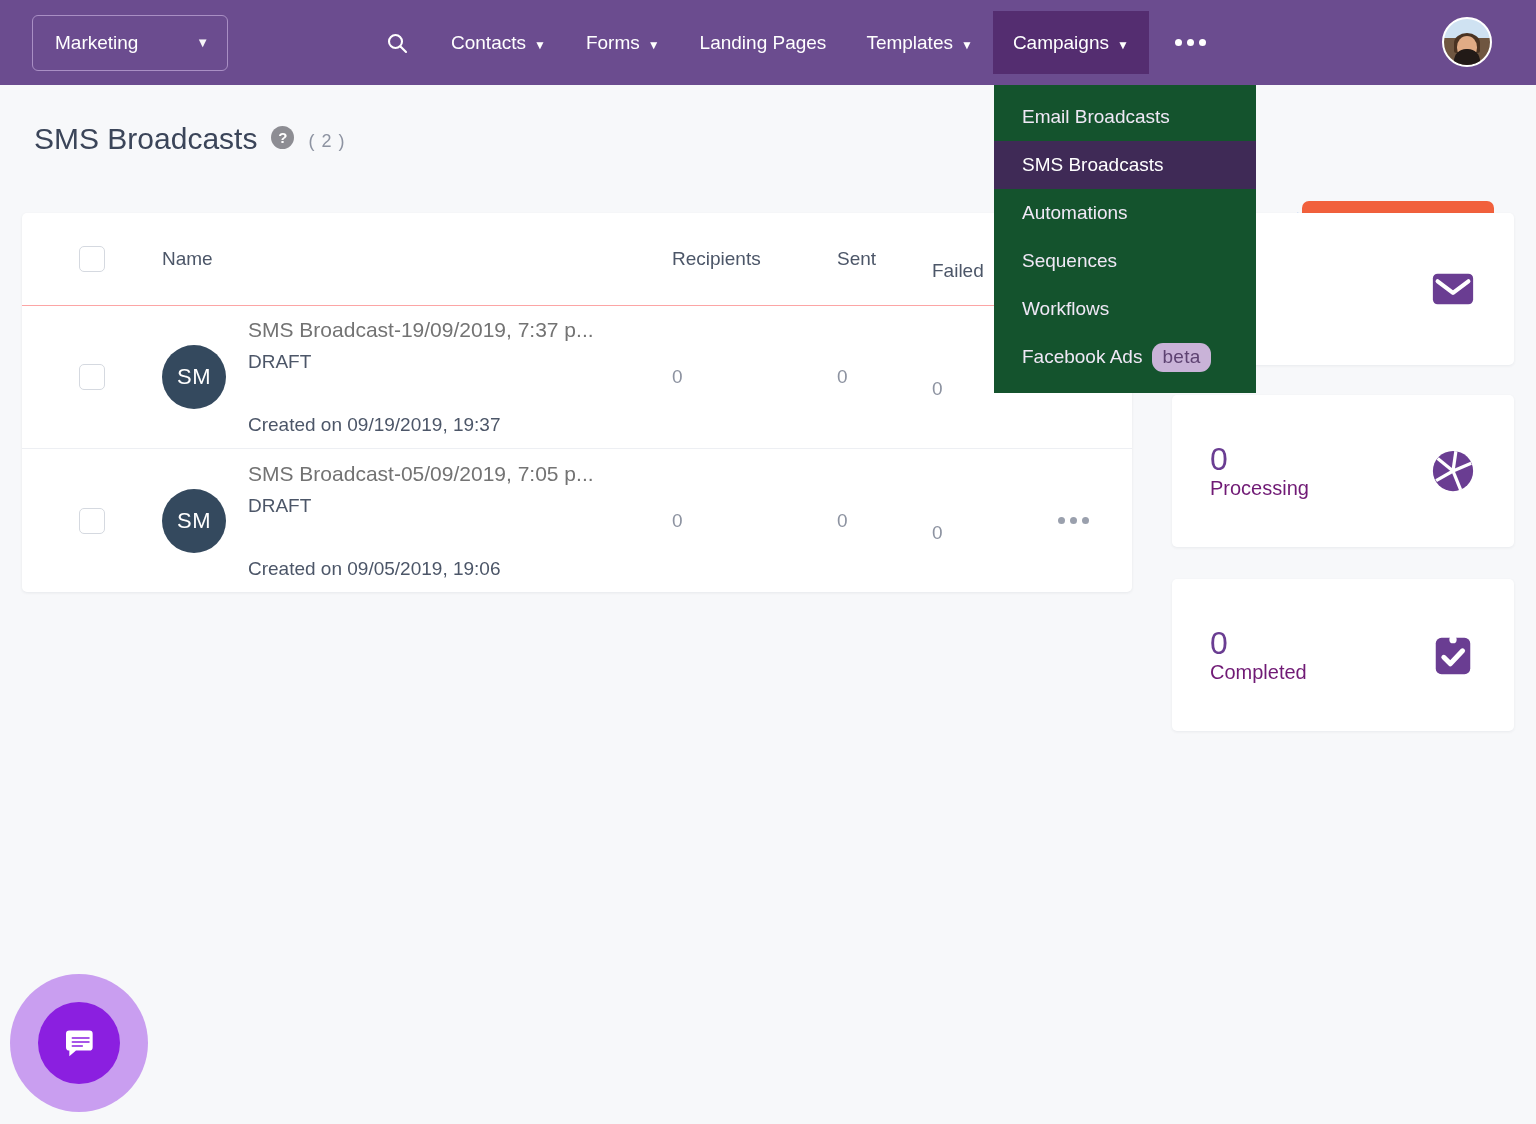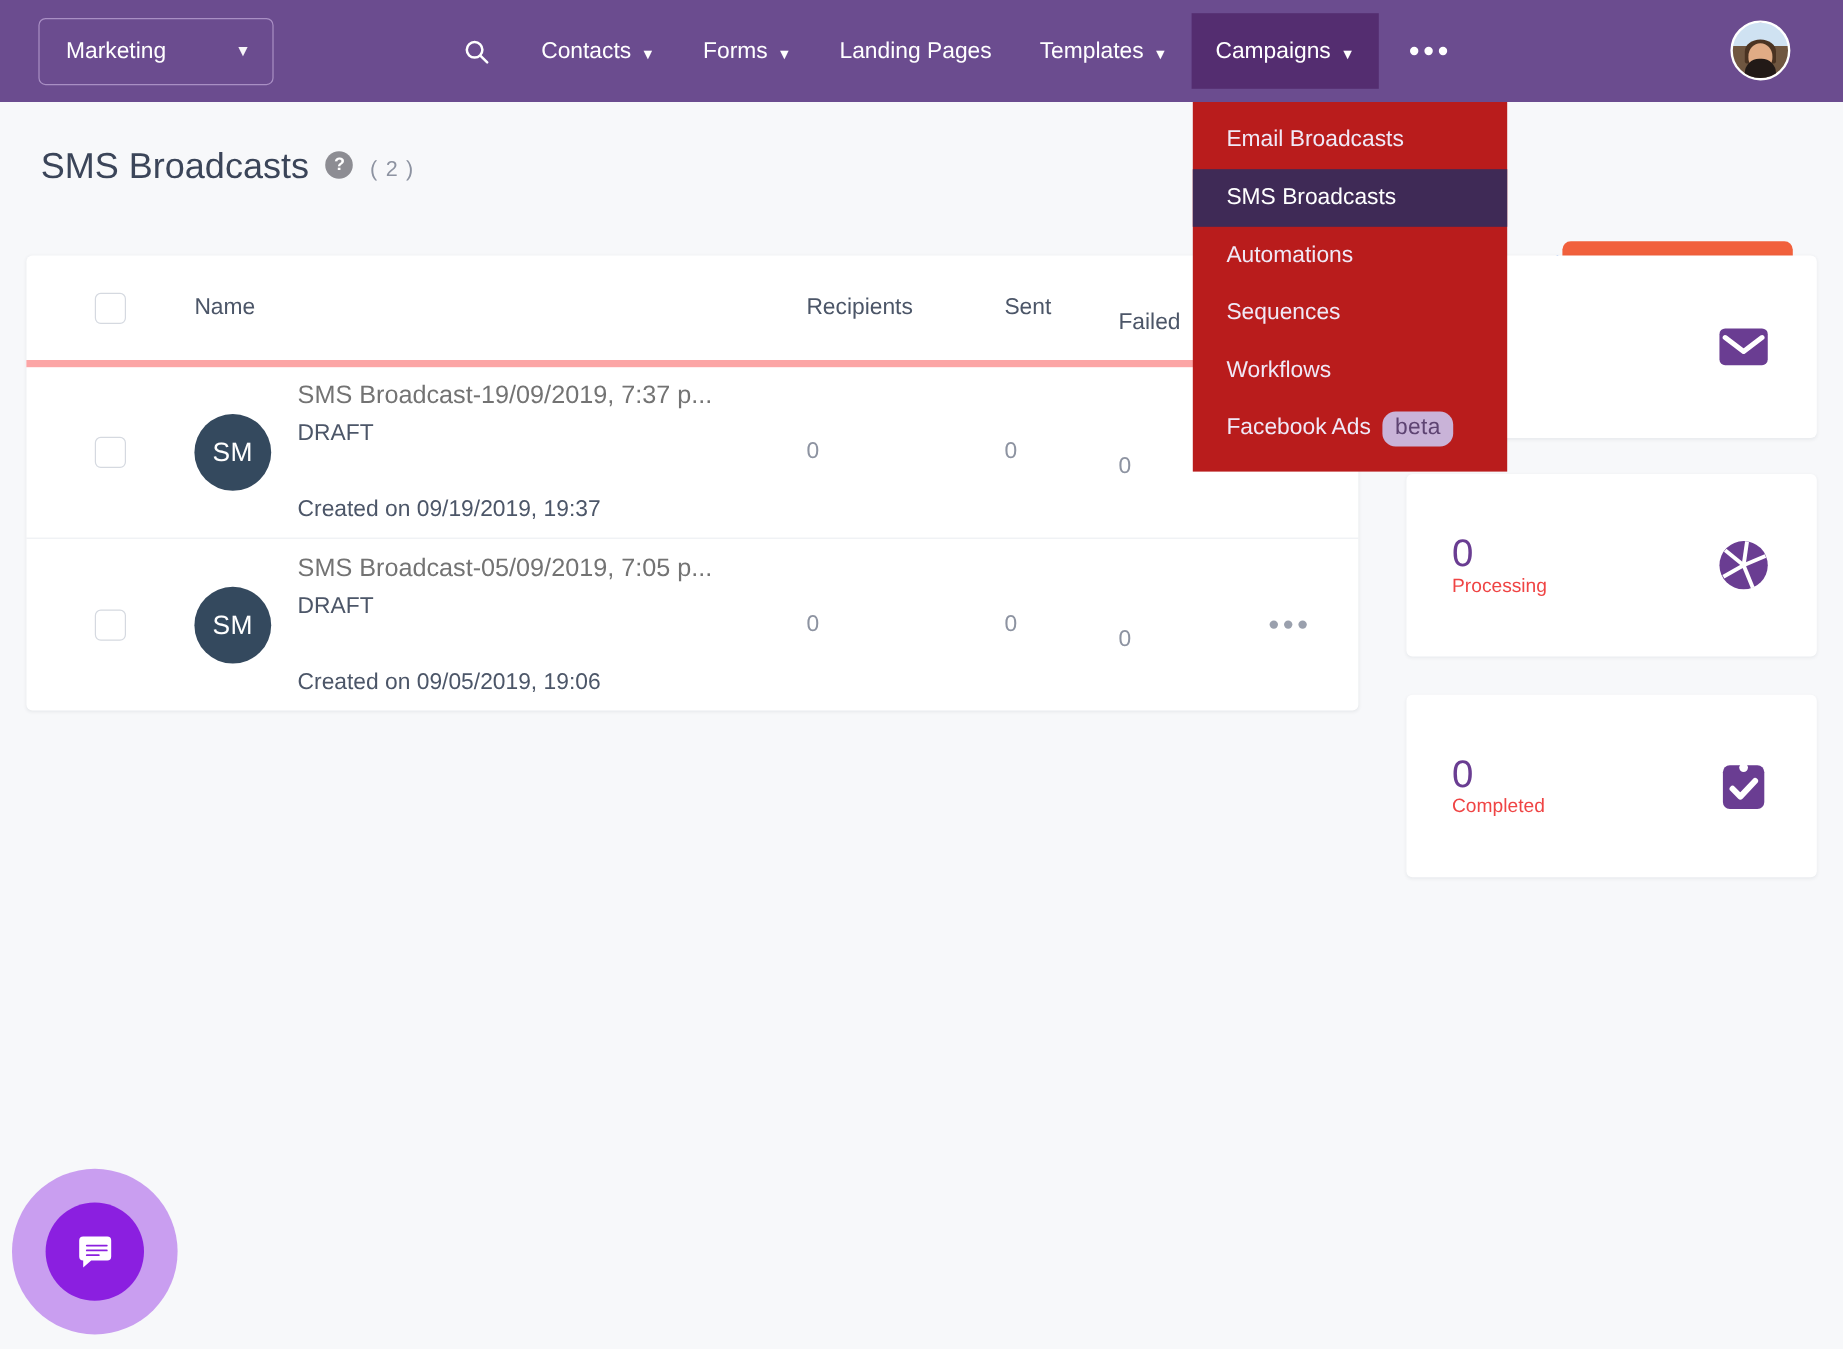--- a/index.html
+++ b/index.html
@@ -66,21 +66,21 @@
   }
   .avatar .body {
     position: absolute; left: 50%; bottom: 0; transform: translateX(-50%);
     width: 26px; height: 16px; border-radius: 12px 12px 0 0;
     background: #221a17;
   }
 
   
   .dropdown {
     position: absolute; left: 994px; top: 85px; width: 262px;
-    background: #b91c1c; z-index: 40;
+    background: #14532d; z-index: 40;
     padding: 8px 0 12px 0;
   }
   .dd-item {
     height: 48px; display: flex; align-items: center;
     padding: 0 0 0 28px; color: #f0e8f6; font-size: 19px; cursor: pointer;
   }
   .dd-item.selected { background: #3f2a56; color: #ffffff; }
   .beta {
     margin-left: 10px; background: #c9b3d8; color: #5e4372;
     font-size: 19px; border-radius: 11px; padding: 3px 10px 4px;
@@ -116,21 +116,21 @@
   }
 
   
   .table-card {
     position: absolute; left: 22px; top: 213px; width: 1110px;
     background: #ffffff; border-radius: 5px;
     box-shadow: 0 1px 3px rgba(40,50,70,.08);
   }
   .t-header {
     display: flex; align-items: center; height: 93px;
-    border-bottom: 6px solid #fca5a5;
+    border-bottom: 1px solid #fca5a5;
     color: #4c5668; font-size: 19px;
   }
   .t-row {
     display: flex; align-items: center; height: 143px;
     border-bottom: 1px solid #edeff3;
   }
   .t-row:last-child { border-bottom: none; }
   .col-check { width: 140px; display: flex; justify-content: center; }
   .col-name  { width: 505px; display: flex; align-items: center; gap: 22px; }
   .col-rec   { width: 170px; text-align: left; padding-left: 5px; }
@@ -160,21 +160,21 @@
     position: absolute; right: 22px; width: 342px;
     background: #fff; border-radius: 5px;
     box-shadow: 0 1px 3px rgba(40,50,70,.07);
     padding: 36px 38px;
     display: flex; align-items: center; justify-content: space-between;
   }
   #card-0 { top: 213px; height: 152px; }
   #card-1 { top: 395px; height: 152px; }
   #card-2 { top: 579px; height: 152px; }
   .stat-num { font-size: 32px; color: #6a3d92; font-weight: 400; line-height: 1.1; }
-  .stat-label { font-size: 16px; color: #ef4444; margin-top: 0; }
+  .stat-label { font-size: 20px; color: #701a75; margin-top: 0; }
   .stat-icon { width: 46px; height: 46px; color: #6a3d92; }
 
   
   .chat-widget {
     position: absolute; left: 10px; bottom: 12px;
     width: 138px; height: 138px; border-radius: 50%;
     background: #c99ef0; display: flex; align-items: center;
     justify-content: center; cursor: pointer;
   }
   .chat-inner {

